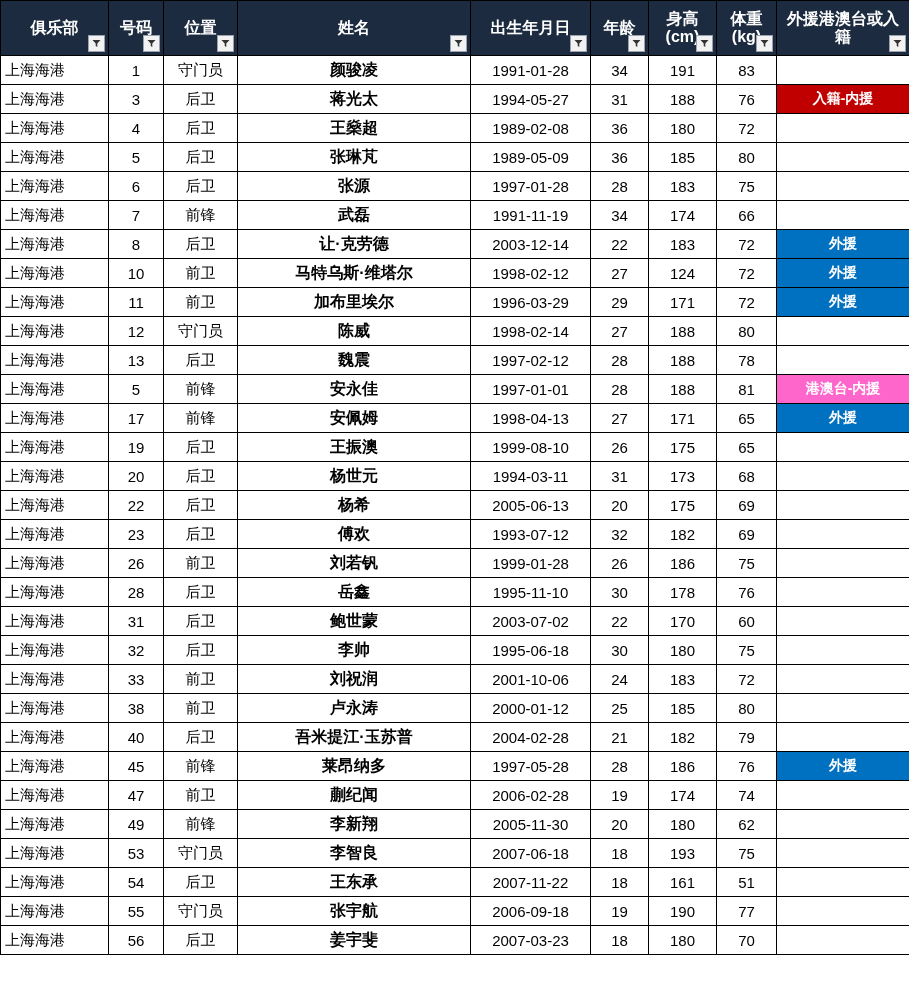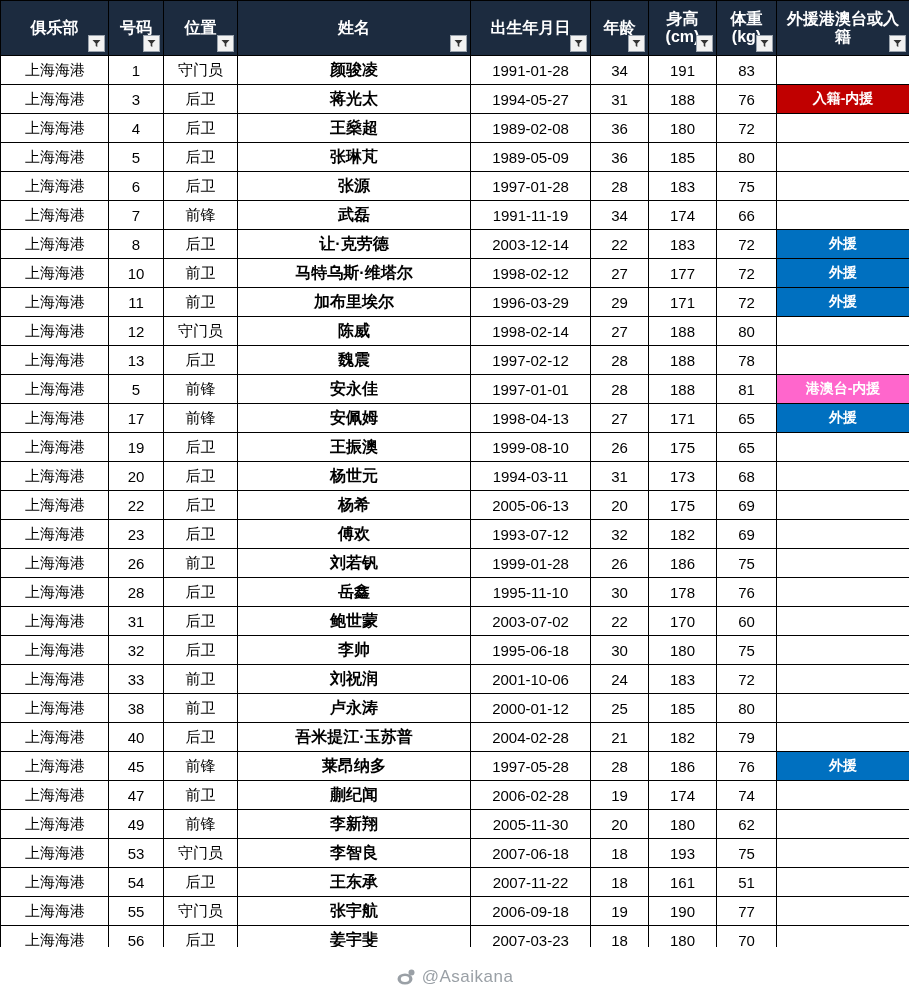--- a/index.html
+++ b/index.html
@@ -73,21 +73,21 @@
     border: 1px solid #000000;
     height: 28px;
     padding: 0 4px;
     text-align: center;
     vertical-align: middle;
     font-size: 15px;
     background: #ffffff;
     white-space: nowrap;
     overflow: hidden;
   }
-  tbody td.club { text-align: left; padding-left: 24px; margin-top: 32px; }
+  tbody td.club { text-align: left; padding-left: 4px; margin-top: 32px; }
   tbody td.name { font-size: 16px; font-weight: bold; }
   tbody td.status {
     font-weight: bold;
     color: #ffffff;
     font-size: 14px;
   }
   tbody td.status.empty { background: #ffffff; }
 
   .footer {
     position: absolute;
@@ -283,21 +283,21 @@
           <td class="weight">72</td>
           <td class="status" style="background: rgb(0, 112, 192);">外援</td>
         </tr>
         <tr>
           <td class="club">上海海港</td>
           <td class="number">10</td>
           <td class="position">前卫</td>
           <td class="name">马特乌斯·维塔尔</td>
           <td class="birth">1998-02-12</td>
           <td class="age">27</td>
-          <td class="height">177</td>
+          <td class="height">124</td>
           <td class="weight">72</td>
           <td class="status" style="background: rgb(0, 112, 192);">外援</td>
         </tr>
         <tr>
           <td class="club">上海海港</td>
           <td class="number">11</td>
           <td class="position">前卫</td>
           <td class="name">加布里埃尔</td>
           <td class="birth">1996-03-29</td>
           <td class="age">29</td>
@@ -543,24 +543,14 @@
           <td class="name">姜宇斐</td>
           <td class="birth">2007-03-23</td>
           <td class="age">18</td>
           <td class="height">180</td>
           <td class="weight">70</td>
           <td class="status empty"></td>
         </tr>
       </tbody>
   </table>
 
-  <div class="footer">
-    <span class="weibo-icon">
-      <svg width="20" height="20" viewBox="0 0 20 20">
-        <ellipse cx="9" cy="12" rx="7.5" ry="5.5" fill="#9aa0a6"></ellipse>
-        <ellipse cx="9" cy="12" rx="4.2" ry="3" fill="#ffffff"></ellipse>
-        <circle cx="15.5" cy="5.5" r="3" fill="#9aa0a6"></circle>
-      </svg>
-    </span>
-    <span class="watermark">@Asaikana</span>
-  </div>
 
 </div>
 
 </body></html>

